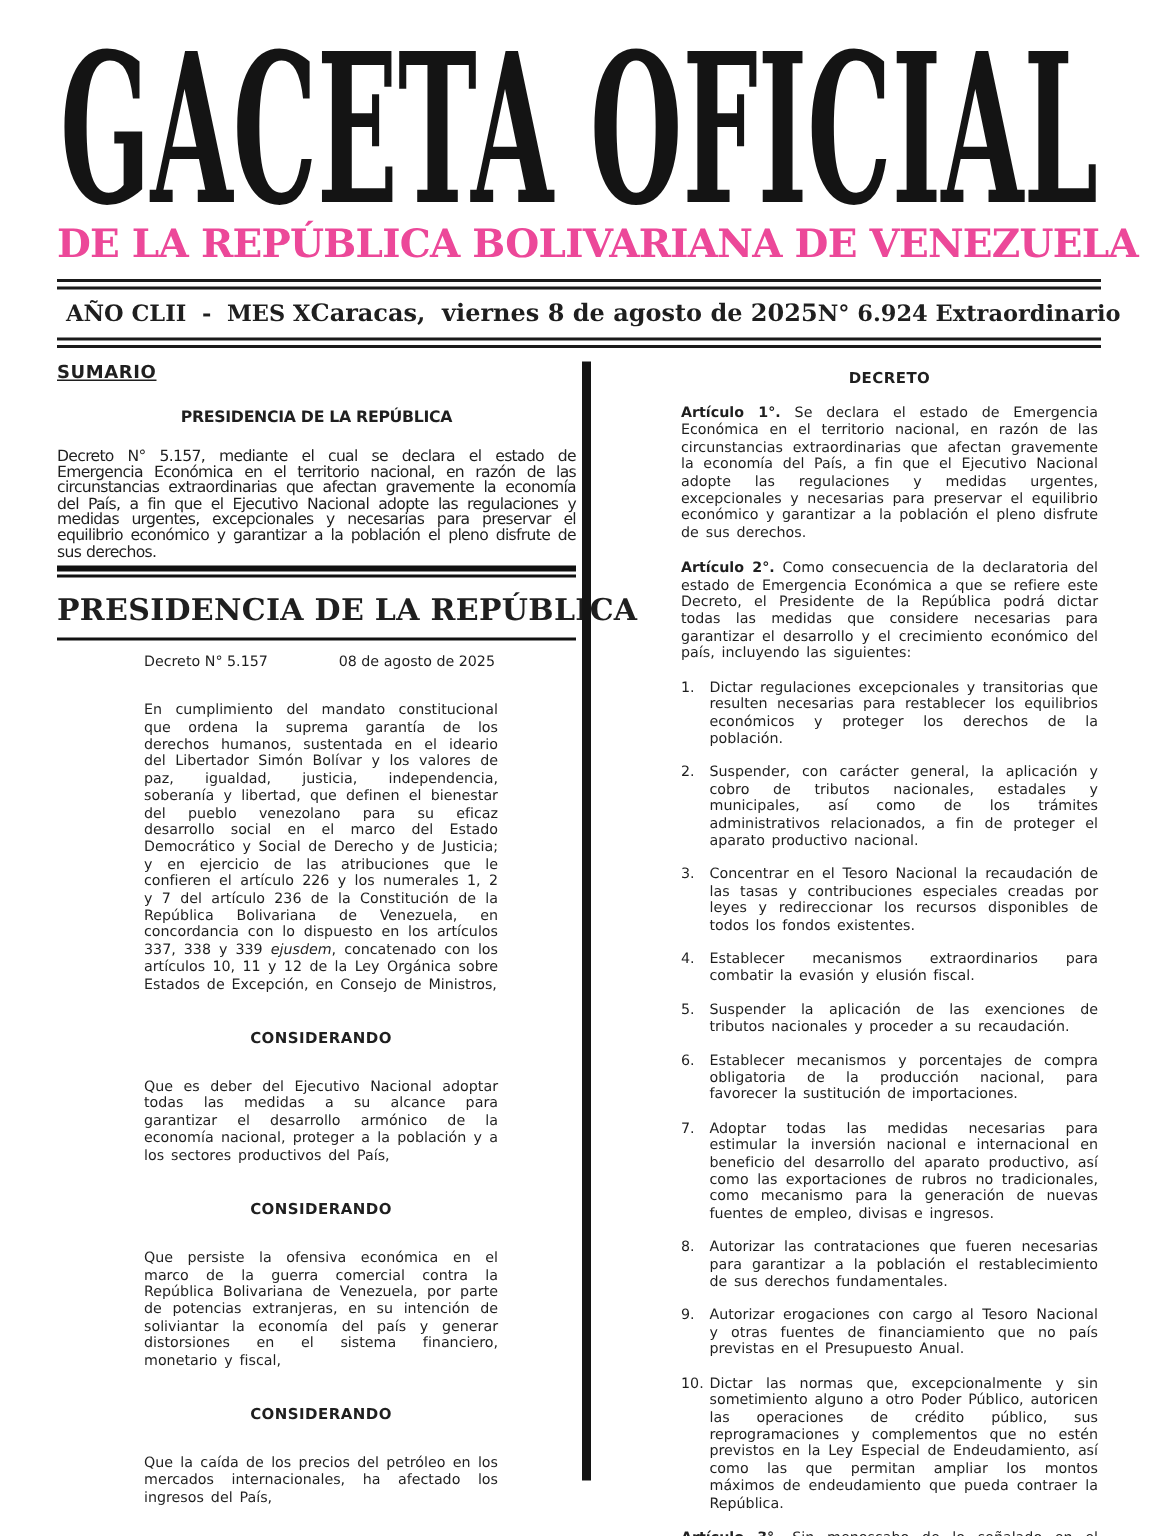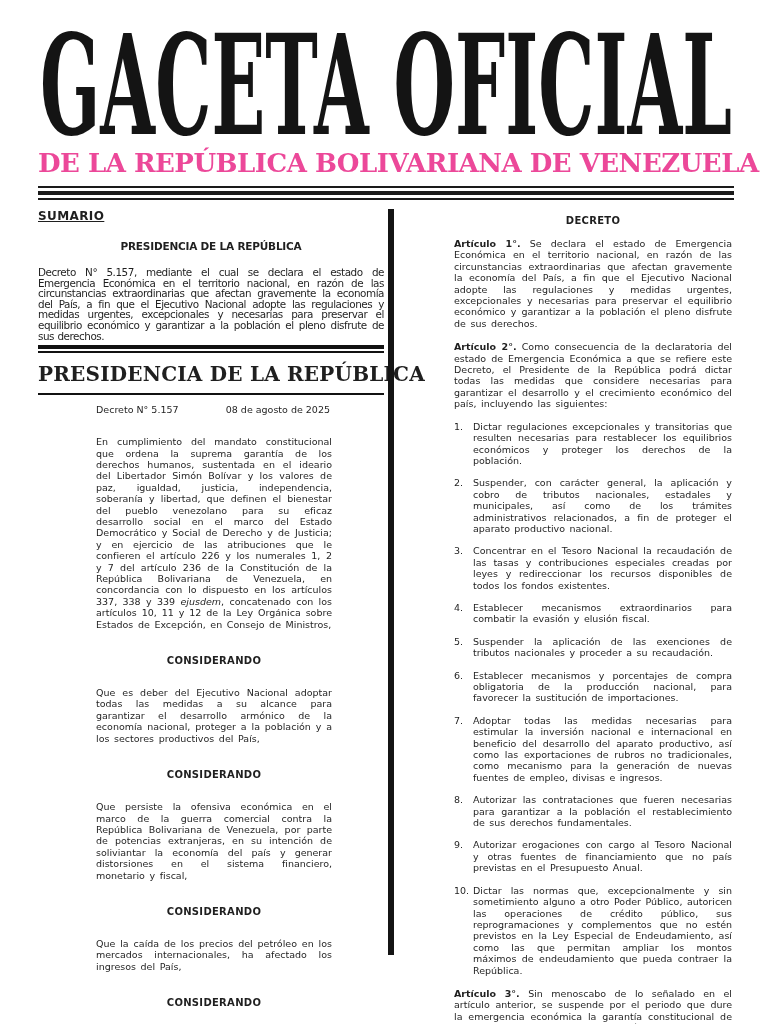--- a/index.html
+++ b/index.html
@@ -72,20 +72,25 @@
 
   <div class="masthead">
     <svg width="696" height="122" viewBox="0 0 696 122">
       <text x="348" y="80" transform="scale(1,1.38)" text-anchor="middle" textLength="692" lengthAdjust="spacingAndGlyphs" font-family="DejaVu Serif, serif" font-weight="bold" font-size="100" fill="#141414">GACETA OFICIAL</text>
     </svg>
     <div class="masthead-sub">DE LA REPÚBLICA BOLIVARIANA DE VENEZUELA</div>
   </div>
 
   <div class="rule-double upper"></div>
 
+  <div class="dateline">
+    <span class="dl-left">AÑO CLII  -  MES X</span>
+    <span class="dl-center">Caracas,  viernes 8 de agosto de 2025</span>
+    <span class="dl-right">N° 6.924 Extraordinario</span>
+  </div>
 
   <div class="rule-double"></div>
 
   <div class="columns">
 
     <div class="col-left">
 
       <div class="summary-heading">SUMARIO</div>
       <div class="summary-section-title">PRESIDENCIA DE LA REPÚBLICA</div>
       <div class="summary-entry">Decreto N° 5.157, mediante el cual se declara el estado de Emergencia Económica en el territorio nacional, en razón de las circunstancias extraordinarias que afectan gravemente la economía del País, a fin que el Ejecutivo Nacional adopte las regulaciones y medidas urgentes, excepcionales y necesarias para preservar el equilibrio económico y garantizar a la población el pleno disfrute de sus derechos.</div>

